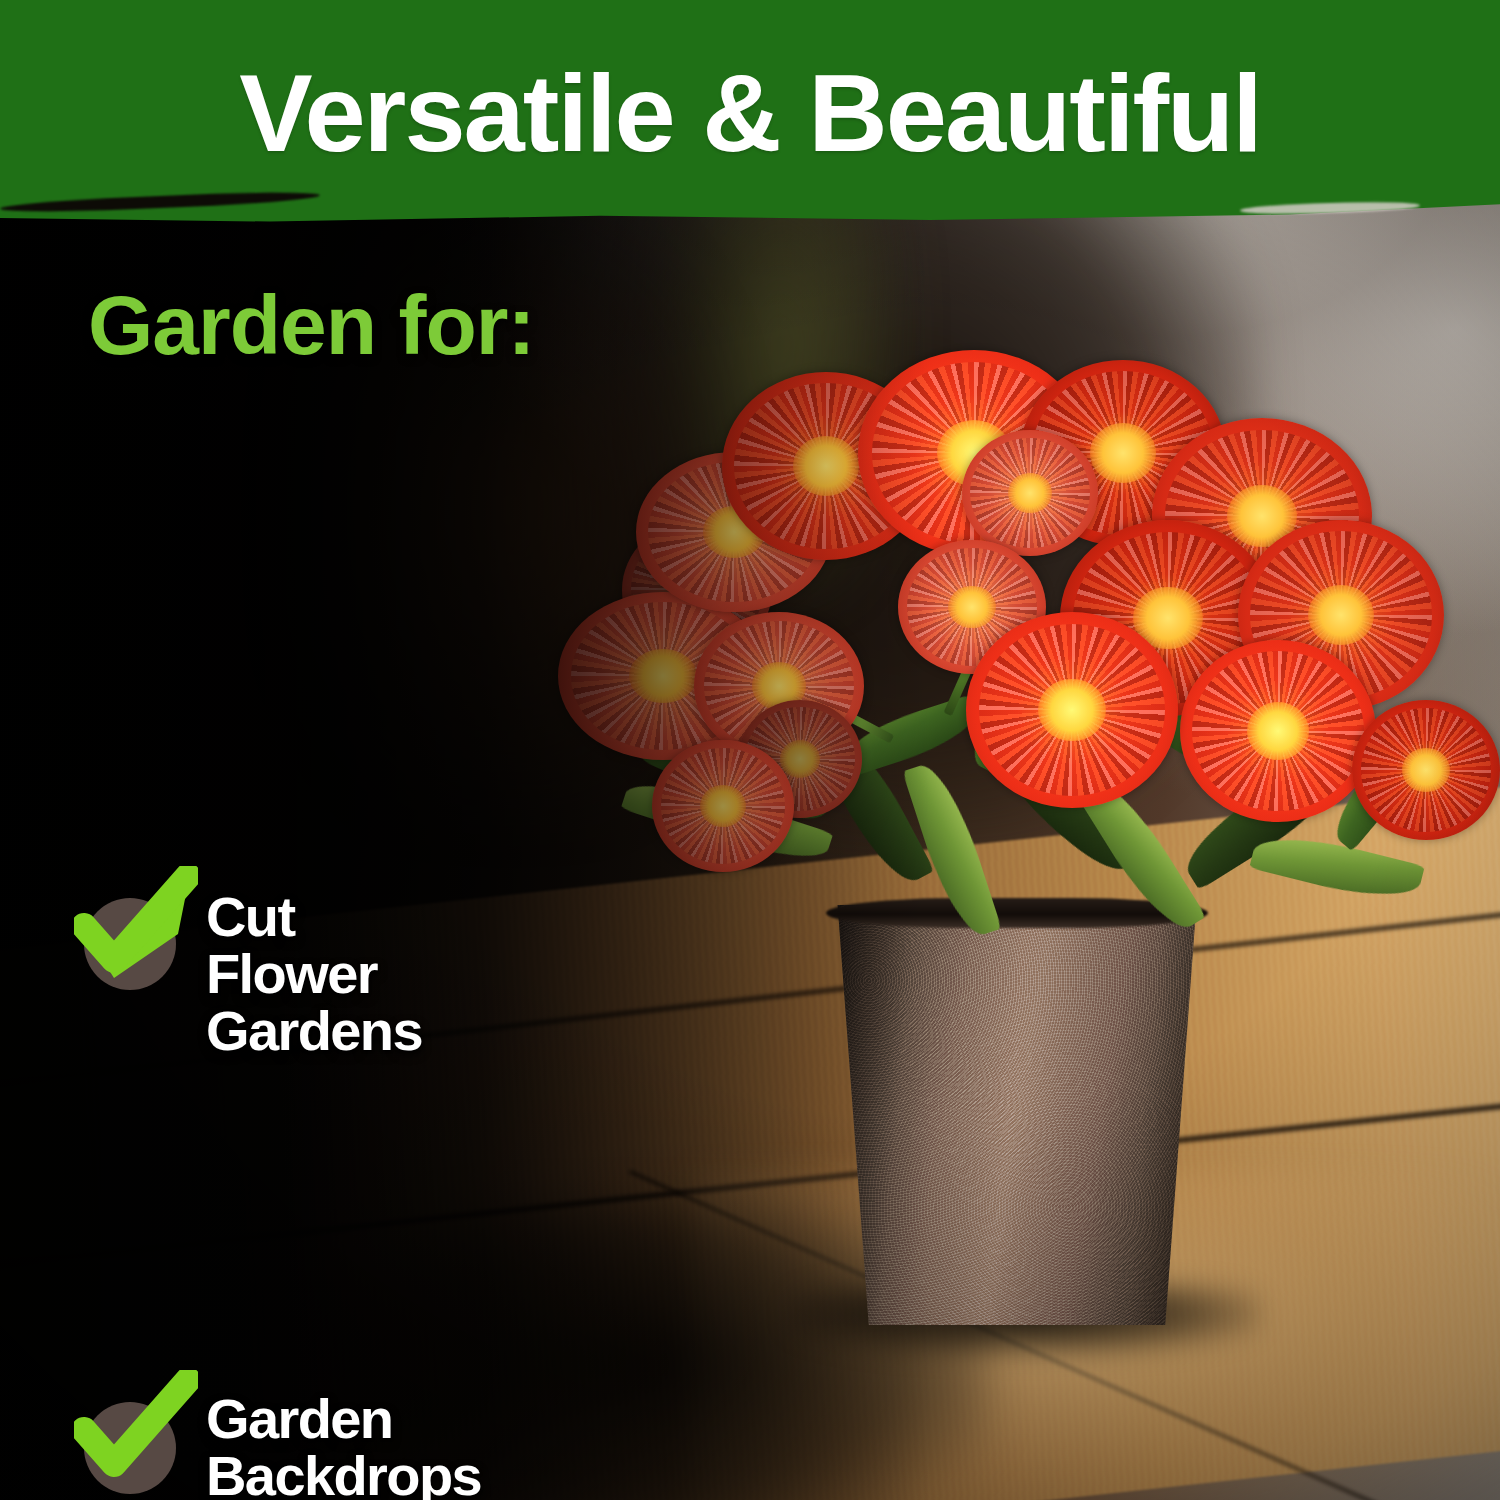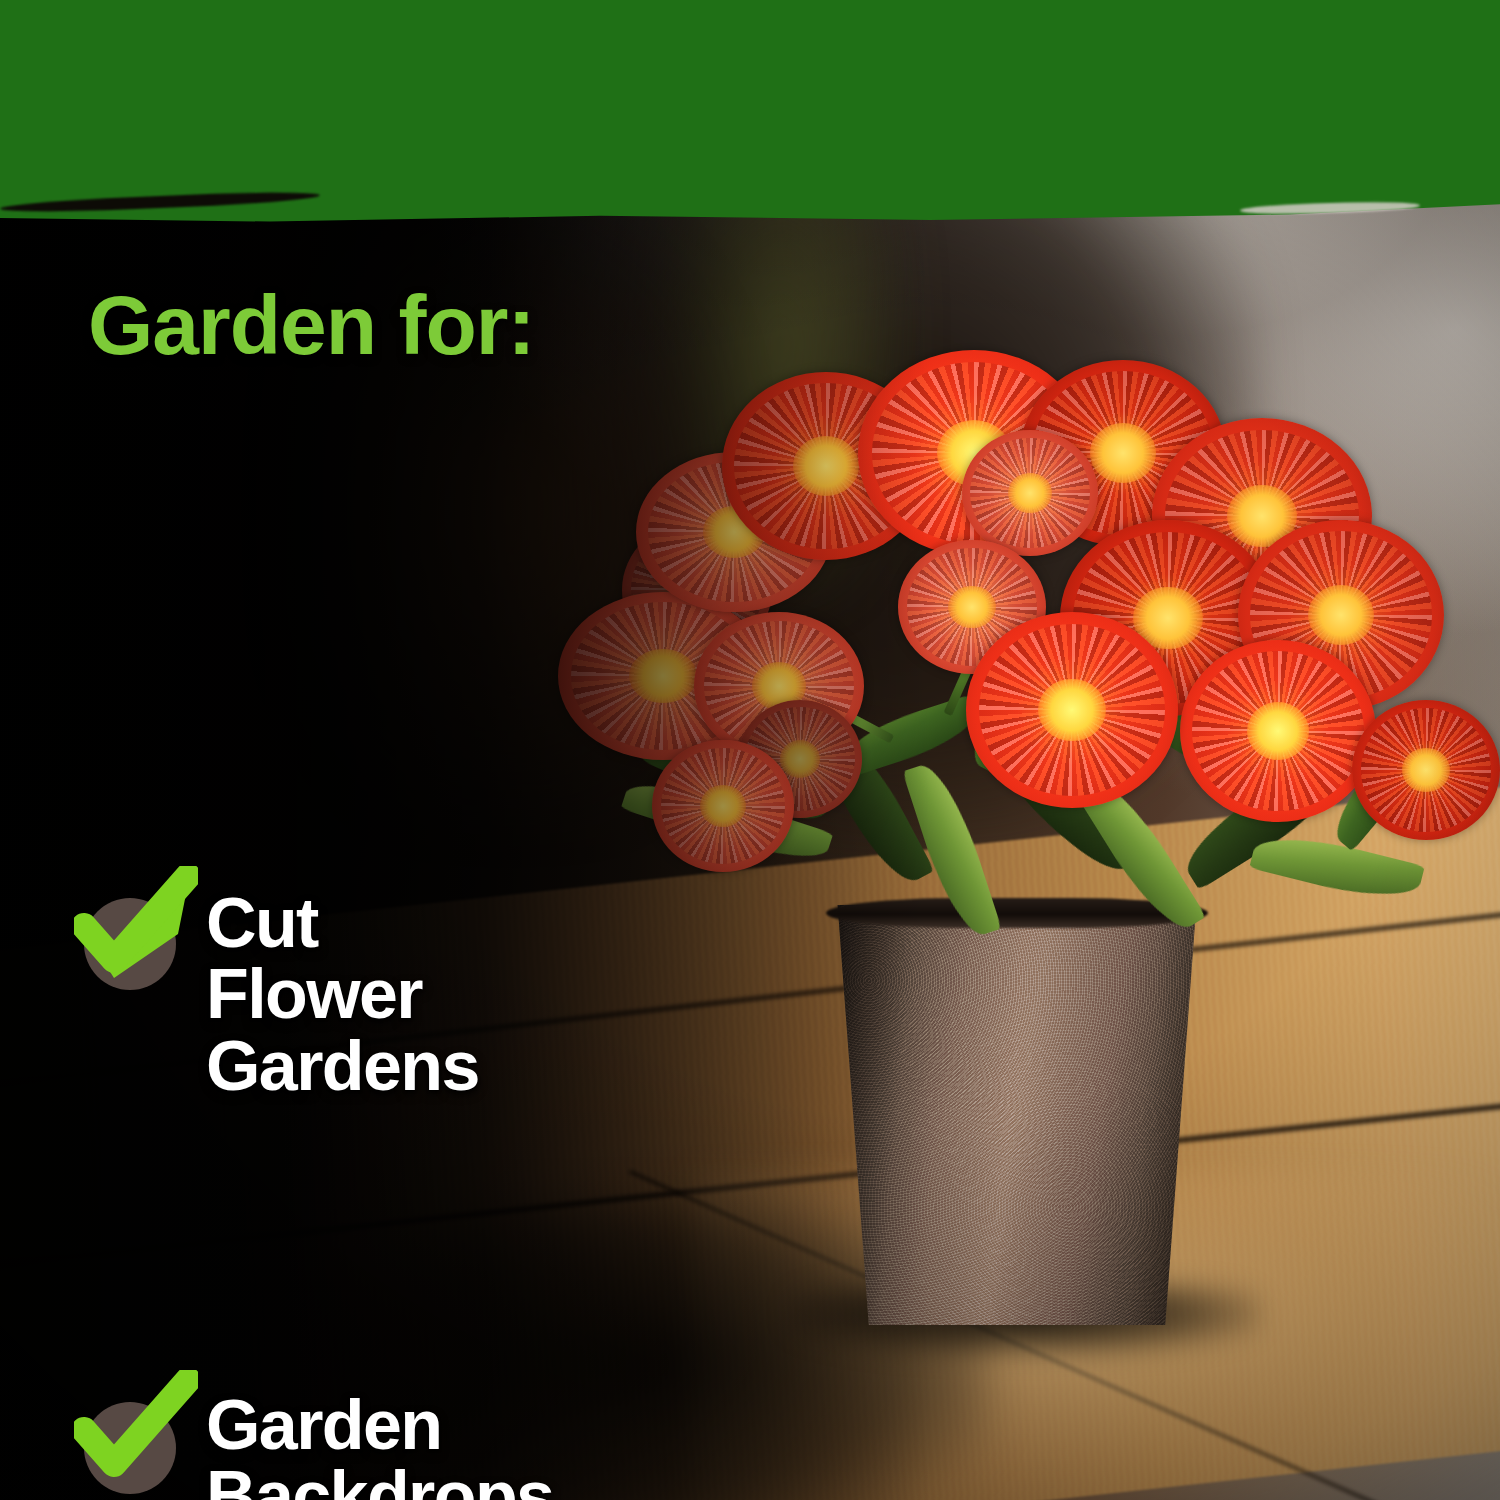--- a/index.html
+++ b/index.html
@@ -251,21 +251,21 @@
   }
   .check-mark {
     position:absolute; left:-4px; top:-14px; width:124px; height:124px;
   }
   .check-mark svg { width:100%; height:100%; display:block; }
 
   .item-label {
     position:absolute; left:206px;
     color:#ffffff;
     font-weight:bold;
-    font-size:70px;
+    font-size:56px;
     line-height:1.02;
     letter-spacing:-1.6px;
     text-shadow:0 4px 10px rgba(0,0,0,0.9), 0 1px 3px rgba(0,0,0,0.95);
     white-space:pre-line;
   }
 
   
   .i0 { top:440px; }
   .i0 .check-wrap { top:440px; }
   .i0 .item-label { top:448px; }
@@ -348,20 +348,21 @@
     <div class="bloom pale shade" style="left:738px;  top:700px; width:124px; height:118px;"></div>
     <div class="bloom pale" style="left:652px;  top:740px; width:142px; height:132px;"></div>
 
     <div class="left-scrim"></div>
     <div class="vignette"></div>
   </div>
 
   <div class="banner"></div>
   <div class="banner-stroke"></div>
   <div class="banner-nick"></div>
+  <div class="banner-title">Versatile &amp; Beautiful</div>
 
   <div class="content">
 
     <div class="great-for">Garden for:</div>
 
     <div class="list">
 
       <div class="item i0">
         <div class="check-wrap">
           <div class="check-disc"></div>

